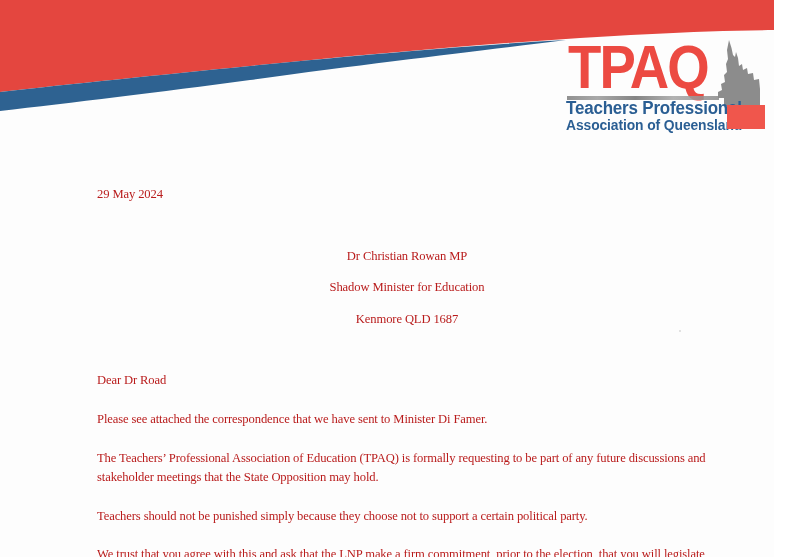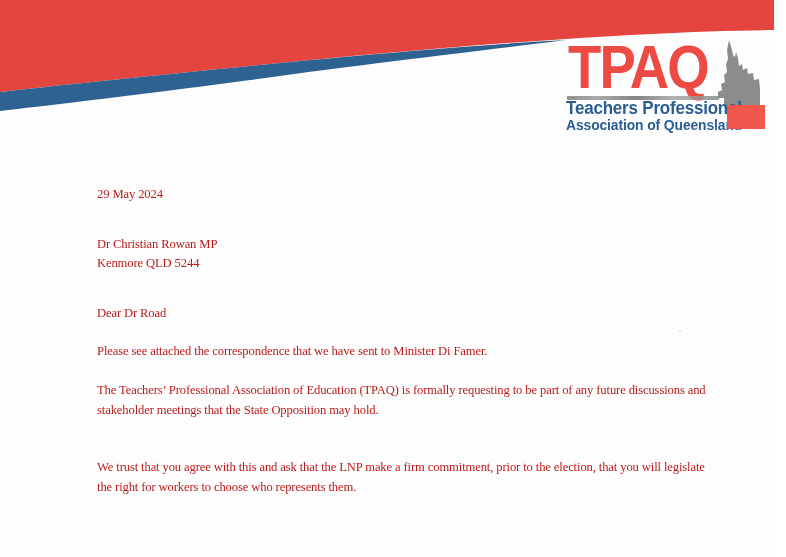--- a/index.html
+++ b/index.html
@@ -118,21 +118,21 @@
     left: 97px;
     top: 185px;
     width: 620px;
     color: #b91c1c;
     font-family: Liberation Serif, serif;
     font-size: 12.6px;
     line-height: 19.6px;
     letter-spacing: -0.12px;
   }
   .blk { margin: 0; }
-  .addr-line { margin: 0; }
+  .addr-line { margin: 12px; text-align: center; }
   .gap-30 { height: 30px; }
   .gap-19 { height: 19px; }
   .para { margin: 0; }
 
   .scan-speck {
     position: absolute;
     left: 679px;
     top: 330px;
     width: 2px;
     height: 2px;
@@ -181,37 +181,39 @@
   </div>
 
   <div class="letter">
 
     <p class="blk">29 May 2024</p>
 
     <div class="gap-30"></div>
 
     <div>
       <p class="addr-line">Dr Christian Rowan MP</p>
-      <p class="addr-line">Kenmore QLD 5244</p>
+      <p class="addr-line">Shadow Minister for Education</p>
+      <p class="addr-line">Kenmore QLD 1687</p>
     </div>
 
     <div class="gap-30"></div>
 
     <p class="blk">Dear Dr Road</p>
 
     <div class="gap-19"></div>
 
     <p class="para">Please see attached the correspondence that we have sent to Minister Di Famer.</p>
 
     <div class="gap-19"></div>
 
     <p class="para">The Teachers’ Professional Association of Education (TPAQ) is formally requesting to be part of any future discussions and stakeholder meetings that the State Opposition may hold.</p>
 
     <div class="gap-19"></div>
 
+    <p class="para">Teachers should not be punished simply because they choose not to support a certain political party.</p>
 
     <div class="gap-19"></div>
 
     <p class="para">We trust that you agree with this and ask that the LNP make a firm commitment, prior to the election, that you will legislate the right for workers to choose who represents them.</p>
   </div>
 
   <div class="scan-speck"></div>
 
 </div>
 

